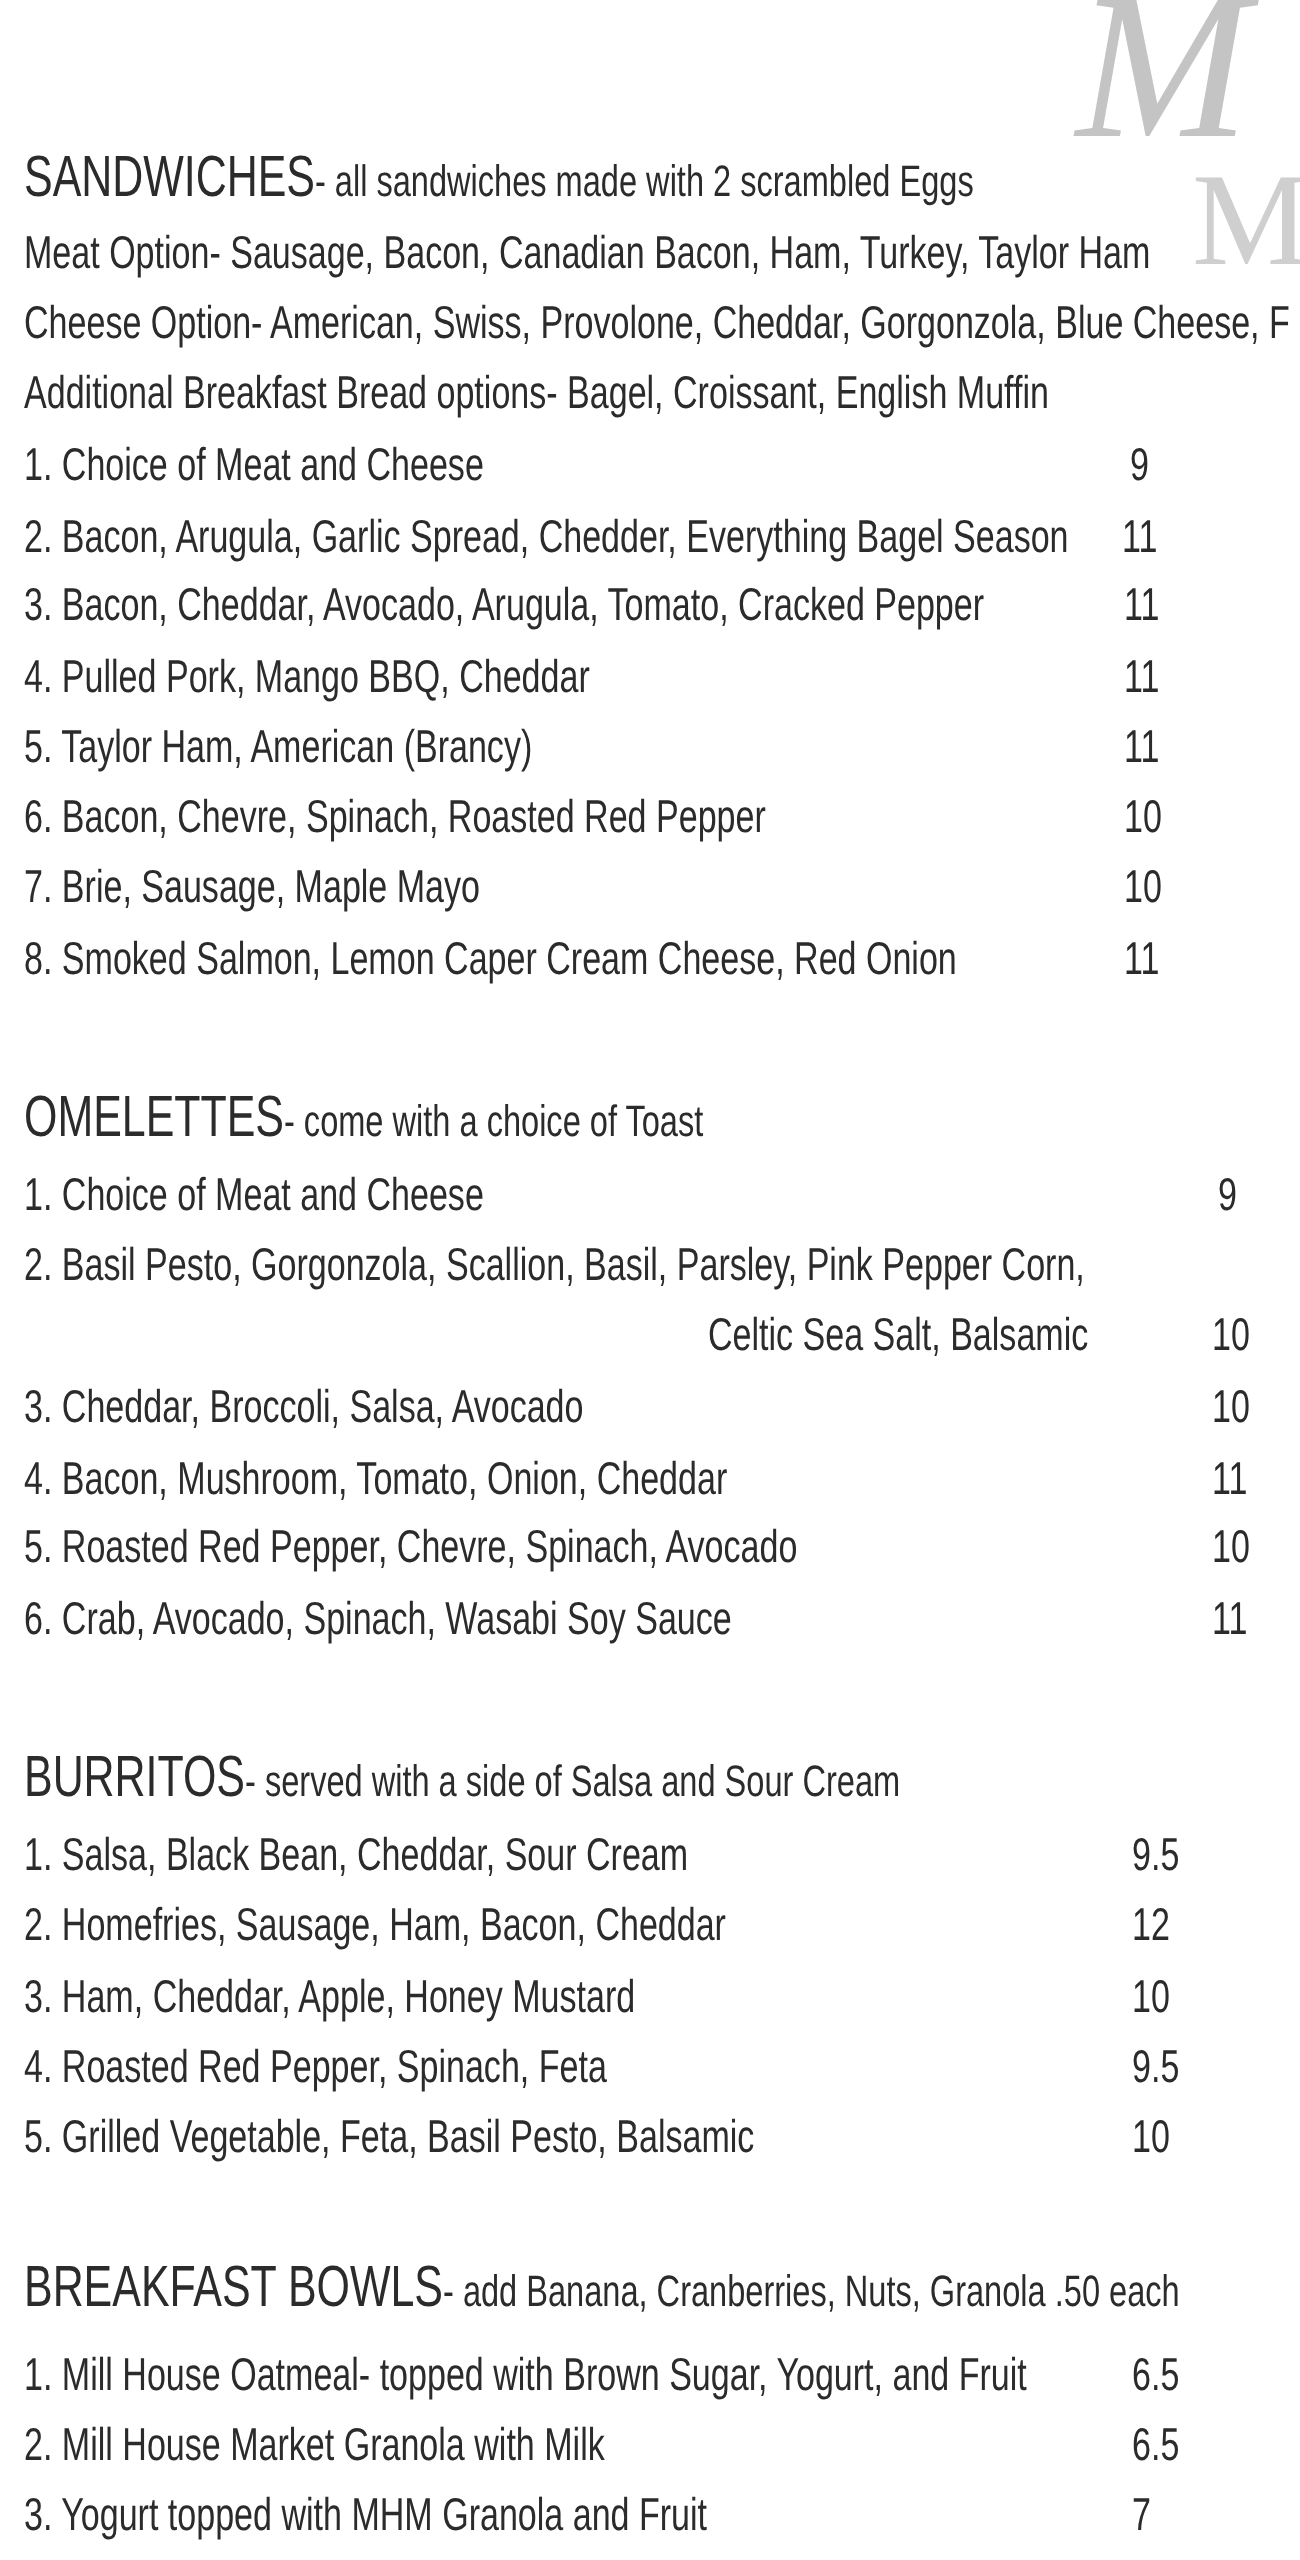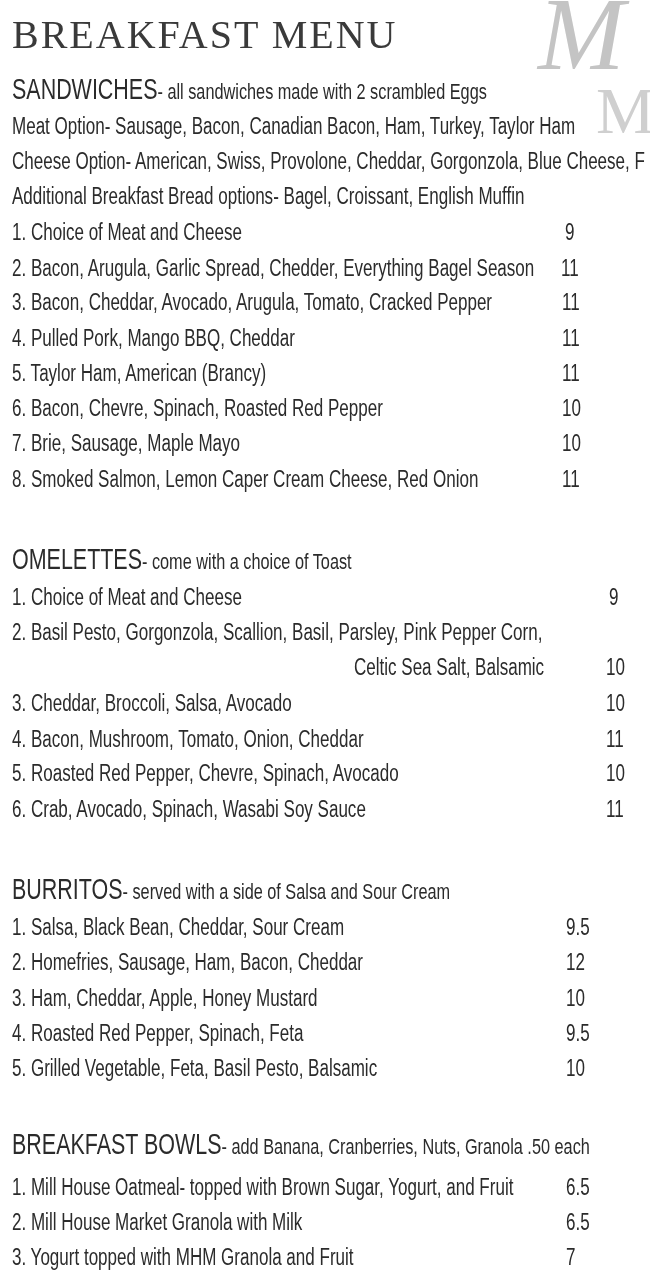--- a/index.html
+++ b/index.html
@@ -32,21 +32,20 @@
   }
 </style>
 </head>
 <body>
 
 <div class="page">
 
   <div class="watermark wm-big">M</div>
   <div class="watermark wm-small">M</div>
 
-  <div class="title">BREAKFAST MENU</div>
 
   <div class="line section-head" style="top:73px;">
     <span>SANDWICHES</span><span class="sub">- all sandwiches made with 2 scrambled Eggs</span>
   </div>
   <div class="line" style="top:110px;">Meat Option- Sausage, Bacon, Canadian Bacon, Ham, Turkey, Taylor Ham</div>
   <div class="line" style="top:145px;">Cheese Option- American, Swiss, Provolone, Cheddar, Gorgonzola, Blue Cheese, F</div>
   <div class="line" style="top:180px;">Additional Breakfast Bread options- Bagel, Croissant, English Muffin</div>
 
   <div class="line" style="top:216px;">1. Choice of Meat and Cheese</div>
   <div class="price" style="top:216px;left:565px;">9</div>

